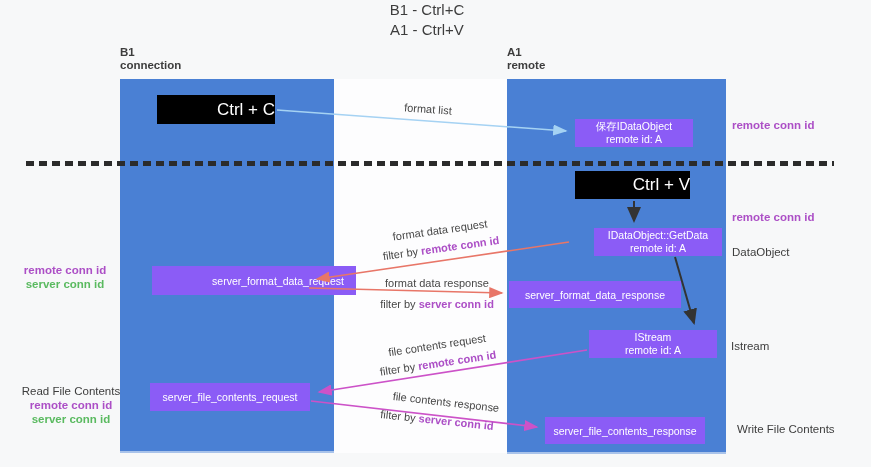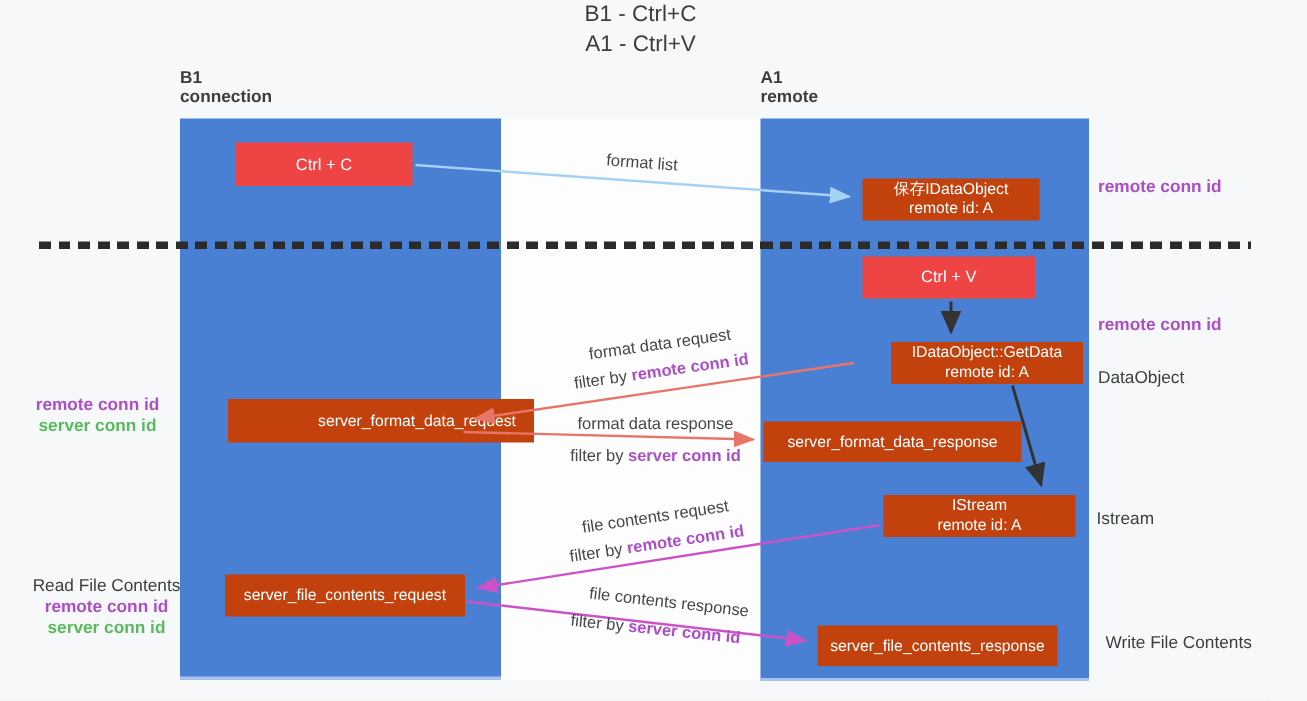--- a/index.html
+++ b/index.html
@@ -20,22 +20,22 @@
   .gap-strip{left:334px;top:79px;width:173px;height:374px;background:#fdfdfe;}
   
   .col{background:#4a80d4;border-bottom:2px solid #a9c3ea;}
   .col-left{left:120px;top:79px;width:214px;height:372px;}
   .col-right{left:507px;top:79px;width:219px;height:373px;}
   
   .dashed{left:26px;top:161px;width:808px;height:5px;
     background:repeating-linear-gradient(to right,#2b2b2b 0 8px,transparent 8px 13px);}
   
   .node{color:#fff;text-align:center;display:flex;flex-direction:column;justify-content:center;}
-  .green{background:#ef4444;font-size:11px;}
-  .orange{background:#c2410c;}
+  .green{background:#000000;font-size:17px;text-align:right;}
+  .orange{background:#8b5cf6;}
   .one{font-size:10.5px;}
   .two{font-size:10.5px;line-height:13px;}
   .n-ctrlc{left:157px;top:95px;width:118px;height:29px;}
   .n-save{left:575px;top:119px;width:118px;height:28px;}
   .n-ctrlv{left:575px;top:171px;width:115px;height:28px;}
   .n-getdata{left:570px;top:228px;width:128px;height:28px;margin-left:24px;}
   .n-fmtreq{left:152px;top:266px;width:156px;height:29px;padding-left:48px;}
   .n-fmtresp{left:509px;top:281px;width:172px;height:27px;}
   .n-istream{left:589px;top:330px;width:128px;height:28px;}
   .n-filereq{left:150px;top:383px;width:160px;height:28px;}

